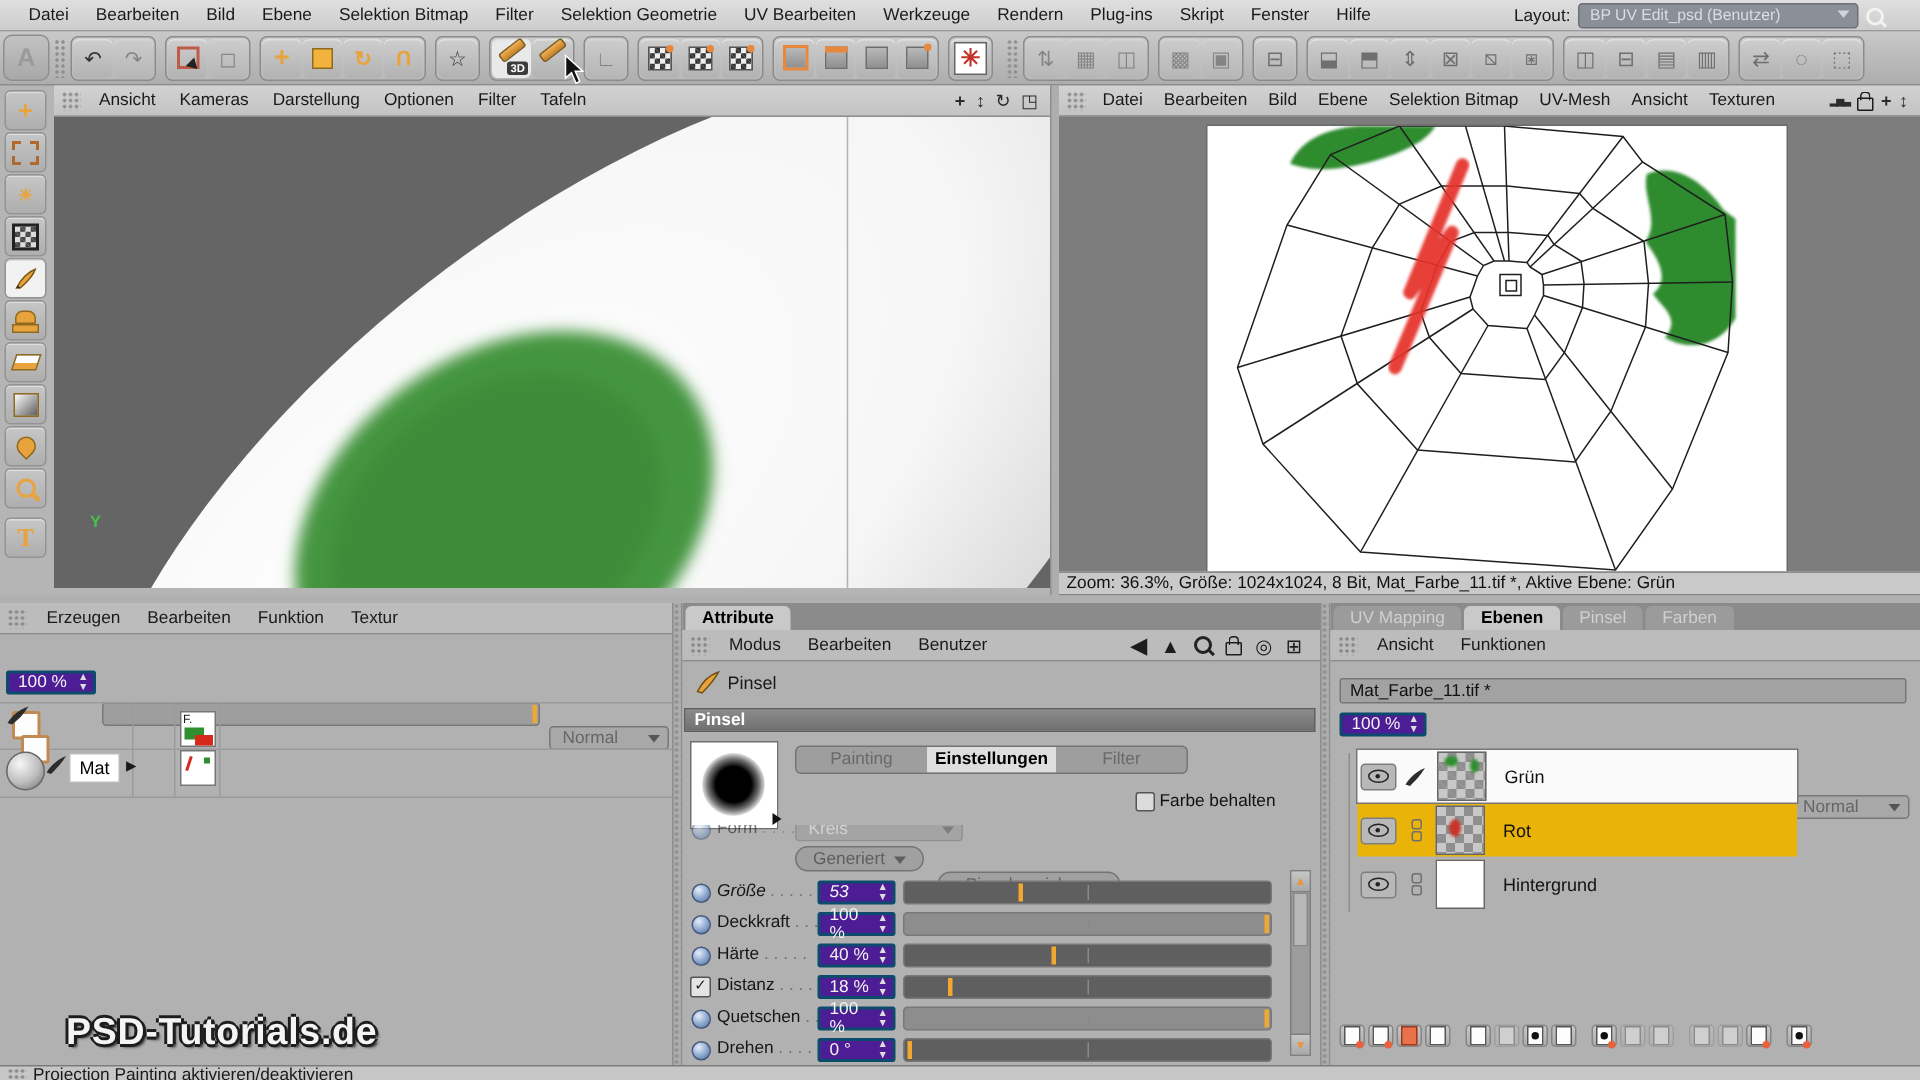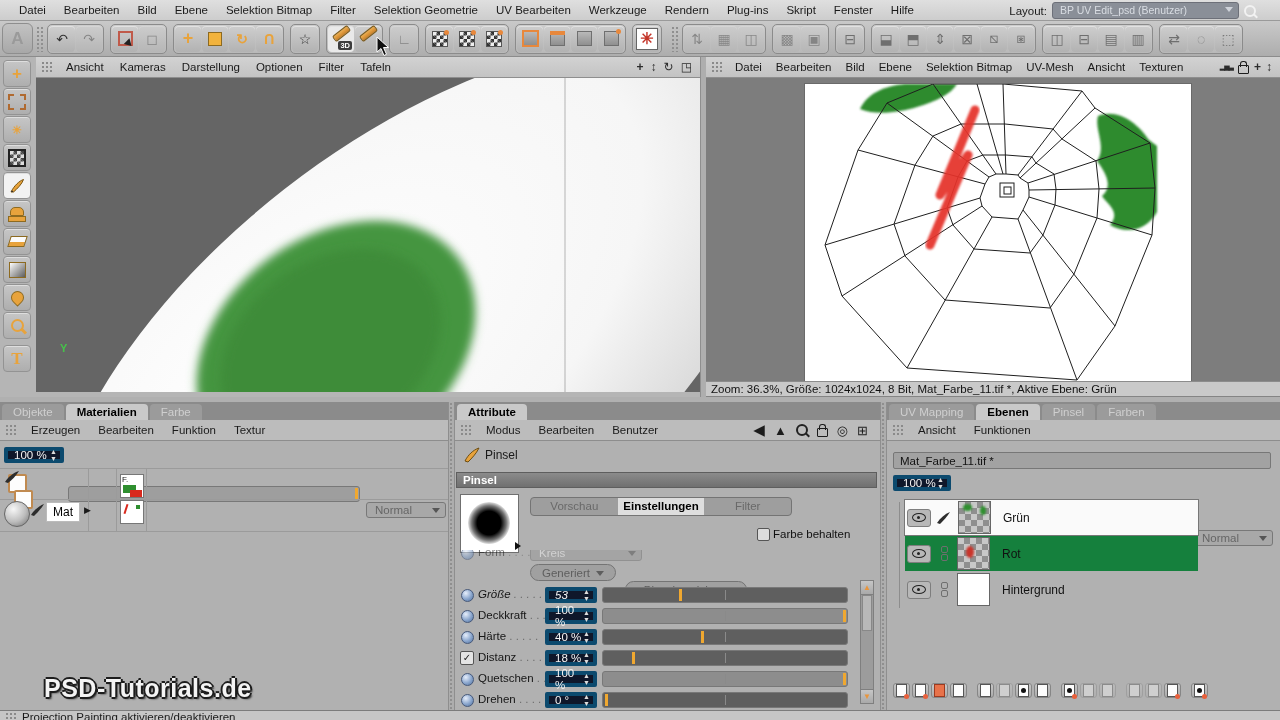--- a/index.html
+++ b/index.html
@@ -81,21 +81,21 @@
   .zoomline{position:absolute;left:0;top:324px;width:574px;height:16px;background:#c9c9c9;border-top:1px solid #8c8c8c;
             border-bottom:1px solid #848484;line-height:15px;padding-left:5px;box-sizing:border-box;color:#111;}
   .gapstrip{left:0;top:397px;width:1280px;height:5px;background:#b0b0b0;}
   
   .panel{top:402px;height:308px;background:#b1b1b1;box-sizing:border-box;}
   .tabstrip{height:18px;background:#8b8b8b;display:flex;align-items:flex-end;padding-left:2px;gap:2px;}
   .tab{height:16px;line-height:16px;padding:0 11px;border-radius:4px 4px 0 0;background:#9b9b9b;color:#cfcfcf;}
   .tab.active{background:#c9c9c9;color:#000;font-weight:bold;}
   .pmenu{height:20px;background:#bcbcbc;border-bottom:1px solid #8d8d8d;display:flex;align-items:center;}
   .pmenu .mi{padding:0 9px;line-height:20px;}
-  .valbox{height:16px;background:#0f172a;border:4px solid #0c4a6e;border-radius:2px;color:#f3f3f3;
+  .valbox{height:16px;background:#4c1d95;border:2px solid #0c4a6e;border-radius:2px;color:#f3f3f3;
           display:flex;align-items:center;padding:0 3px 0 6px;box-sizing:border-box;}
   .valbox .spin{margin-left:auto;font-size:7px;line-height:7px;color:#ddd;text-align:center;}
   .track{height:16px;background:#9e9e9e;border:1px solid #787878;border-radius:3px;position:relative;box-sizing:border-box;}
   .track .mark{position:absolute;top:1px;width:3px;height:12px;background:#f0a830;}
   .dd{height:16px;background:#a8a8a8;border:1px solid #787878;border-radius:3px;color:#666;
       display:flex;align-items:center;padding-left:8px;position:relative;box-sizing:border-box;}
   .dd i{position:absolute;right:5px;top:5px;border:4px solid transparent;border-top:5px solid #555;font-style:normal;}
   .vgrip{top:402px;width:7px;height:308px;background:#adadad;border-left:1px solid #8e8e8e;border-right:1px solid #8e8e8e;
          background-image:radial-gradient(#8f8f8f 1px,transparent 1.2px);background-size:4px 4px;box-sizing:border-box;}
   
@@ -502,25 +502,20 @@
         <path d="M170,26 L135,111 L163,71 L125,161" stroke="#e5332b" stroke-width="9" fill="none" stroke-linecap="round" stroke-linejoin="round" opacity=".93" filter="url(#pb)"></path>
       </svg>
     </div>
   </div>
   <div class="zoomline"><span>Zoom: 36.3%, Größe: 1024x1024, 8 Bit, Mat_Farbe_11.tif *, Aktive Ebene: Grün</span></div>
 </div>
 
 <div class="abs gapstrip"></div>
 
 <div class="abs panel mpanel">
-  <div class="tabstrip">
-    <span class="tab">Objekte</span>
-    <span class="tab active">Materialien</span>
-    <span class="tab">Farbe</span>
-  </div>
   <div class="pmenu">
     <span class="grip"></span>
     <span class="mi">Erzeugen</span>
     <span class="mi">Bearbeiten</span>
     <span class="mi">Funktion</span>
     <span class="mi">Textur</span>
   </div>
   <div class="valbox abs" style="left:4px;top:45px;width:60px;">
     <span>100 %</span>
       <span class="spin">▲<br>▼</span>
@@ -585,21 +580,21 @@
       <path d="M2 15 C5 9 10 4 16 2 C13 8 9 12 5 16 Z" fill="#e8a33c" stroke="#6e4e12"></path>
     </svg>
   <span class="abs" style="left:30px;top:46px;font-size:12px;">Pinsel</span>
   <div class="sechead">Pinsel</div>
 
   <div class="preview">
     <div class="blob"></div>
     <div class="rsz"></div>
   </div>
   <div class="seg">
-    <span class="s">Vorschau</span>
+    <span class="s">Painting</span>
     <span class="s active">Einstellungen</span>
     <span class="s">Filter</span>
   </div>
   <div class="pill abs" style="left:75px;top:123px;width:86px;">
     <span>Generiert</span>
       <i style="margin-left:6px;border:4px solid transparent;border-top:5px solid #5e5e5e;margin-top:5px;"></i>
   </div>
   <div class="pill abs" style="left:170px;top:123px;width:122px;">
     <span>Pinsel speichern</span>
   </div>
@@ -731,21 +726,21 @@
       </span>
     <svg width="16" height="14" style="margin-left:5px;">
         <path d="M1 12 C4 7 9 3 14 1 C11 6 7 10 4 13 Z" fill="#2d2d2d"></path>
       </svg>
     <span class="lthumb">
       <i class="sm" style="left:4px;top:2px;width:9px;height:7px;background:#2f8f2f;"></i>
       <i class="sm" style="right:4px;top:4px;width:6px;height:9px;background:#2f8f2f;"></i>
     </span>
     <span class="lname">Grün</span>
   </div>
-  <div class="lrow" style="top:134px;background:#15803d;">
+  <div class="lrow" style="top:134px;background:#eab308;">
     <span class="eyebtn">
         <span class="eye"></span>
       </span>
     <span class="linkic">
         <i></i>
         <i></i>
       </span>
     <span class="lthumb">
       <i class="sm" style="left:8px;top:8px;width:8px;height:12px;background:#c9342a;"></i>
     </span>

